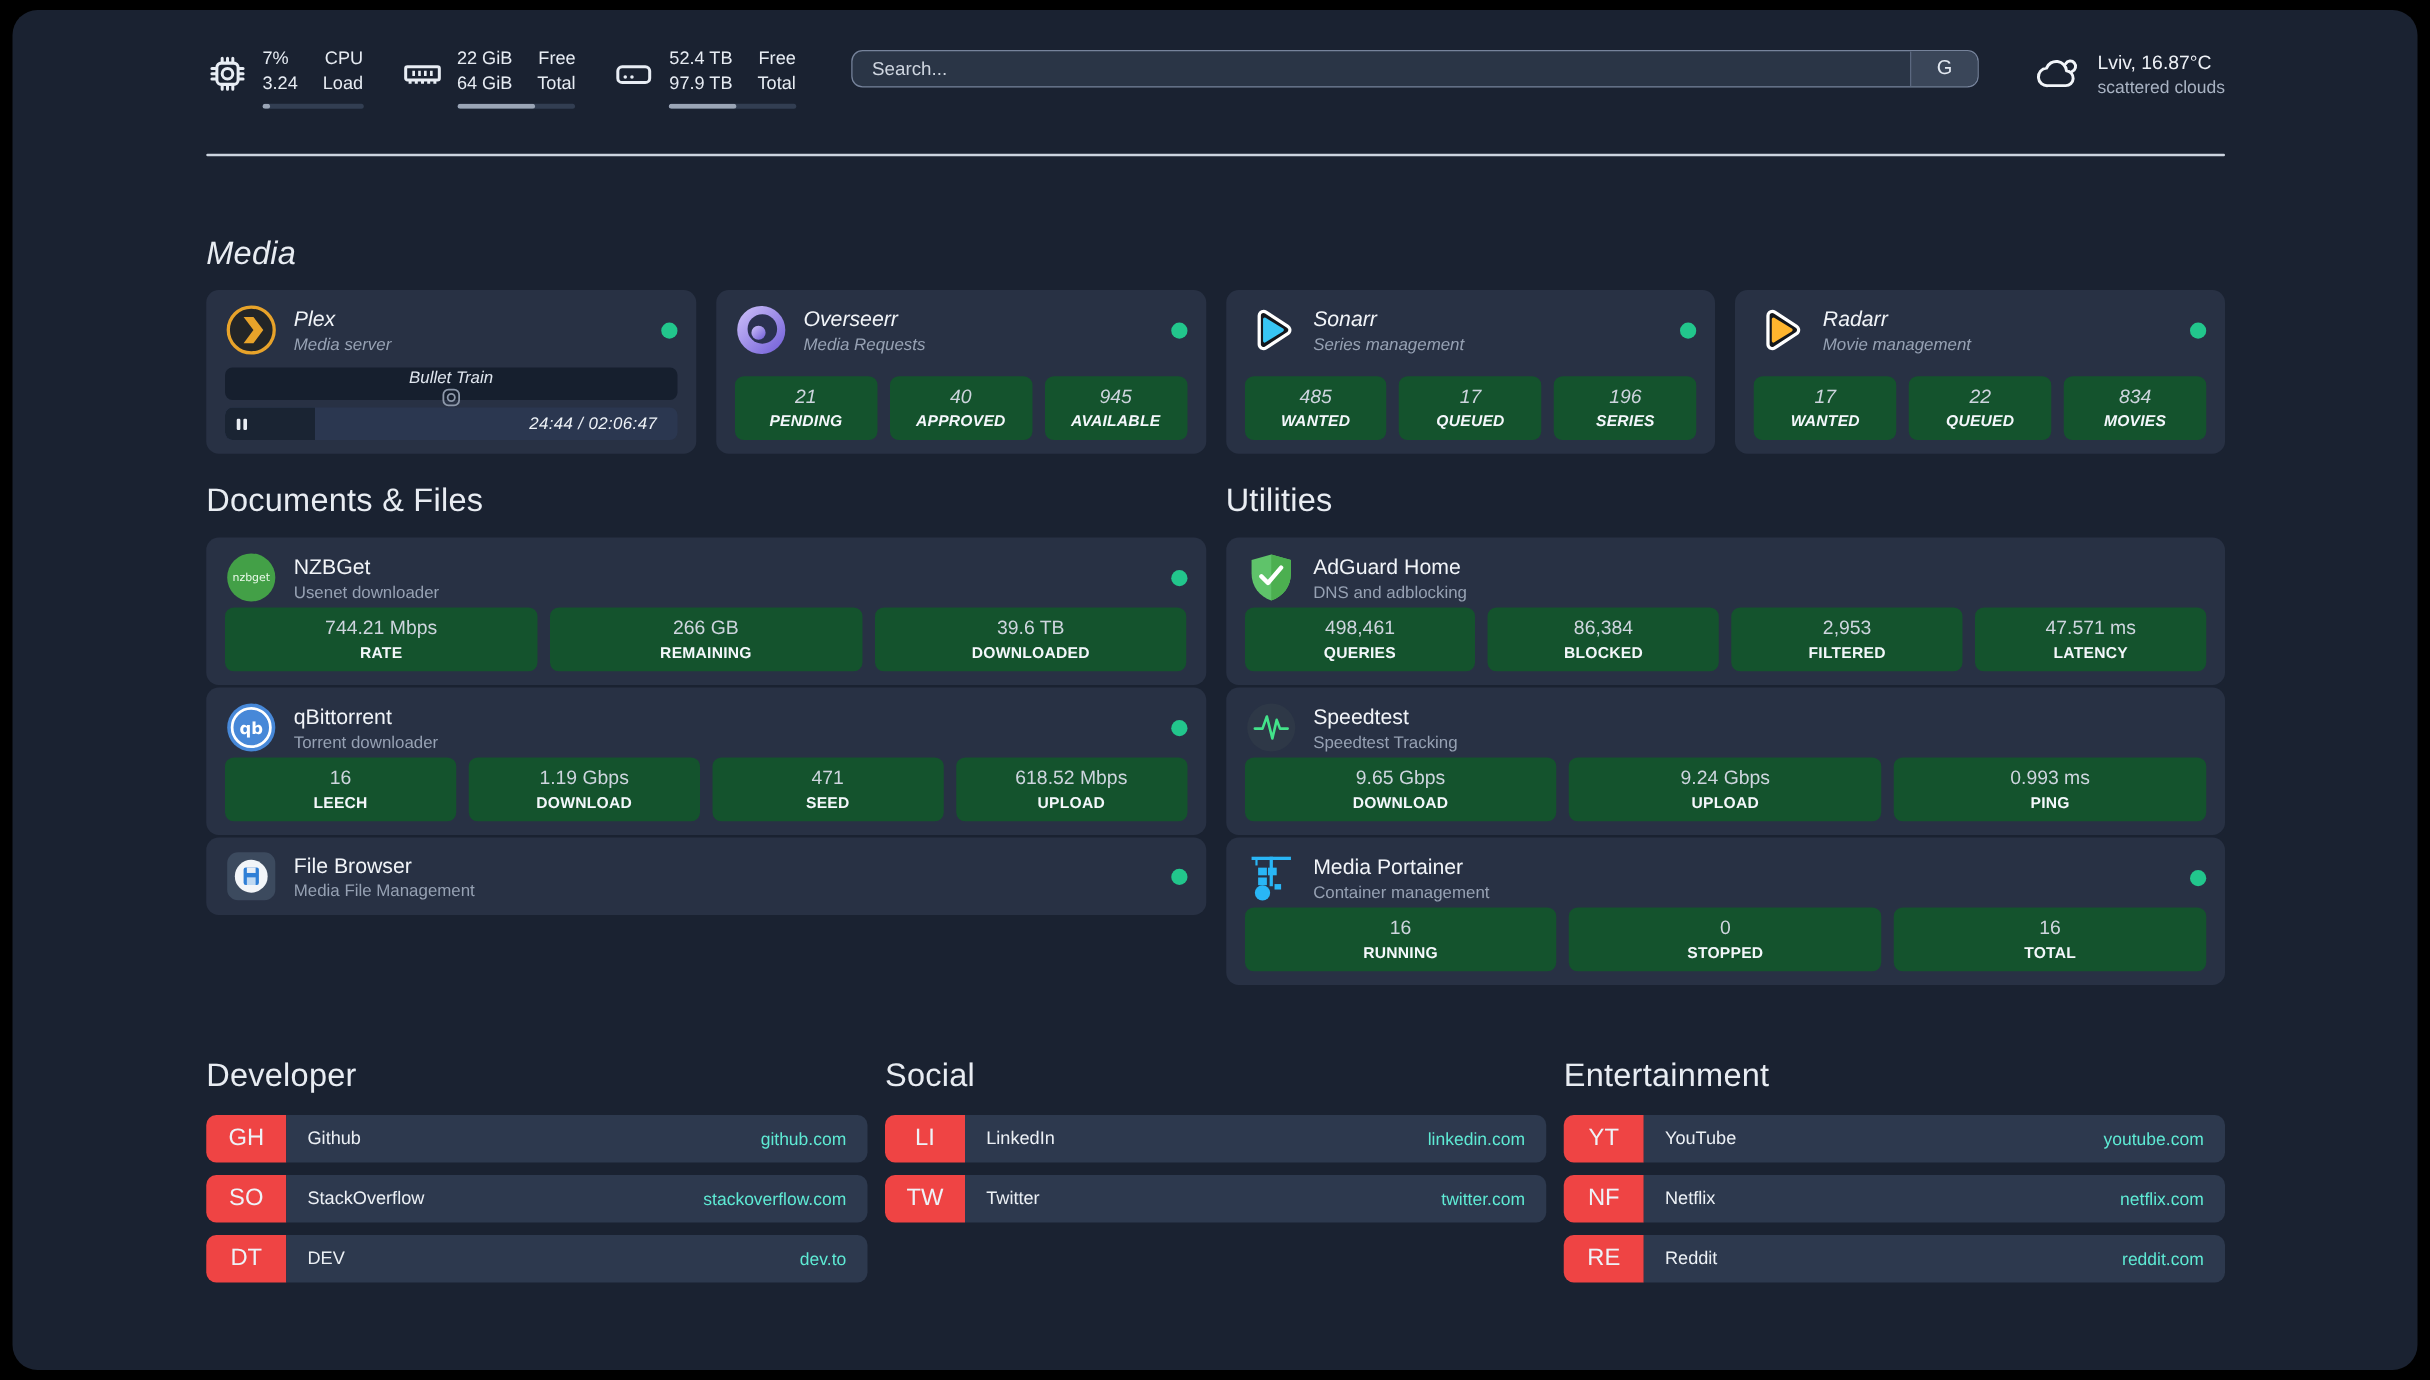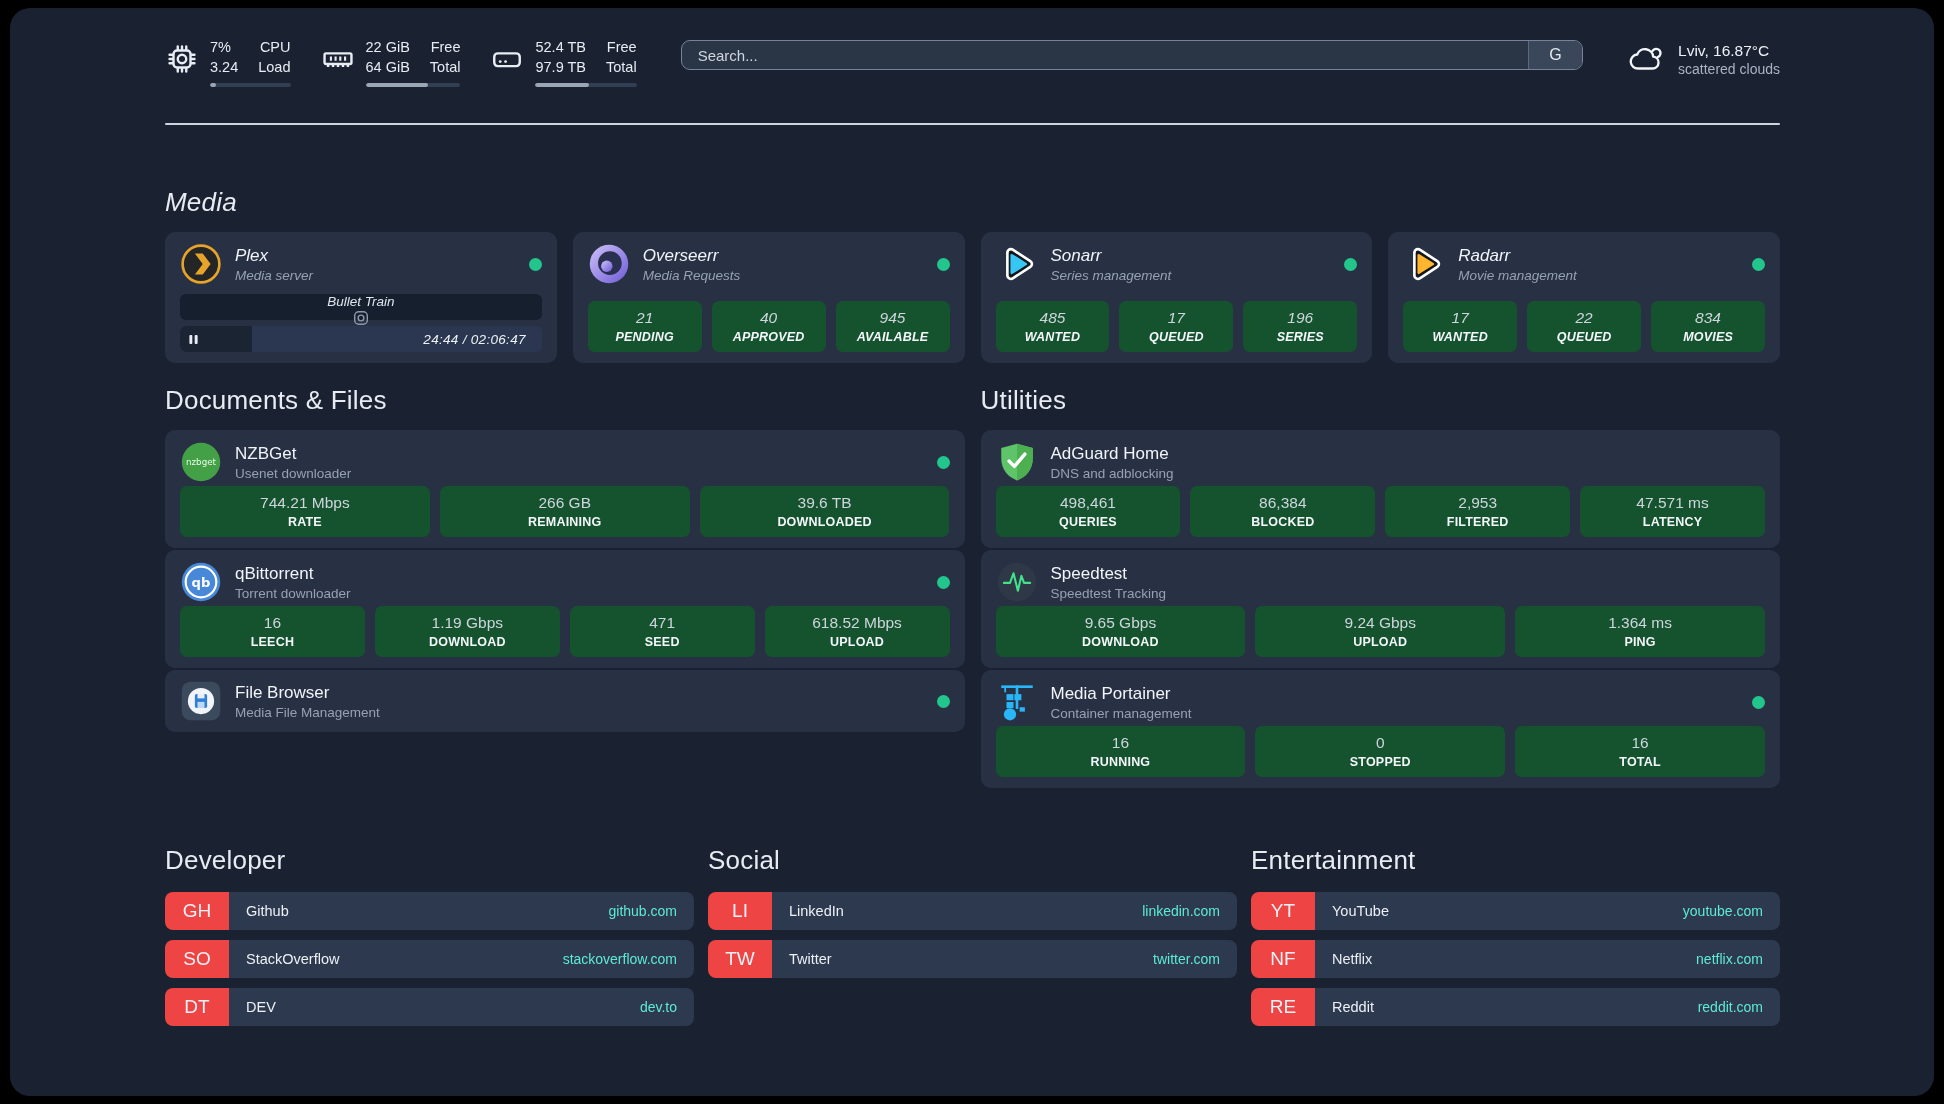--- a/index.html
+++ b/index.html
@@ -477,21 +477,21 @@
           <div class="stats-row">
             <div class="stat">
               <div class="stat-v">9.65 Gbps</div>
               <div class="stat-l">DOWNLOAD</div>
             </div>
             <div class="stat">
               <div class="stat-v">9.24 Gbps</div>
               <div class="stat-l">UPLOAD</div>
             </div>
             <div class="stat">
-              <div class="stat-v">1.364 ms</div>
+              <div class="stat-v">0.993 ms</div>
               <div class="stat-l">PING</div>
             </div>
           </div>
         </div>
 
         <div class="card h118">
           <div class="card-head">
             <span class="app-icon">
               <svg viewBox="0 0 48 48" fill="#29b6f6">
                 <rect x="6" y="5" width="36" height="3"></rect>

